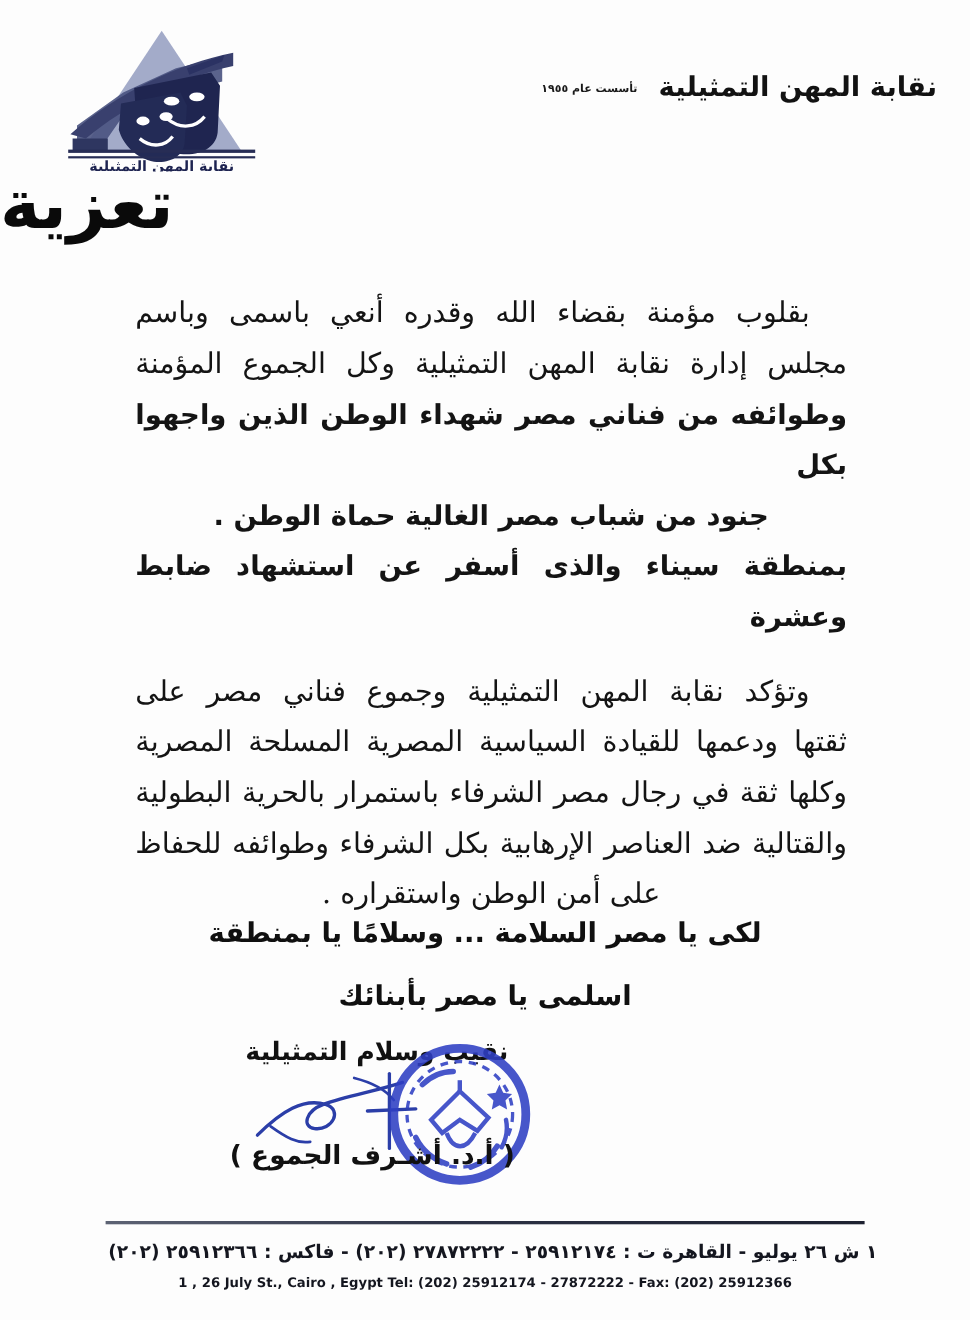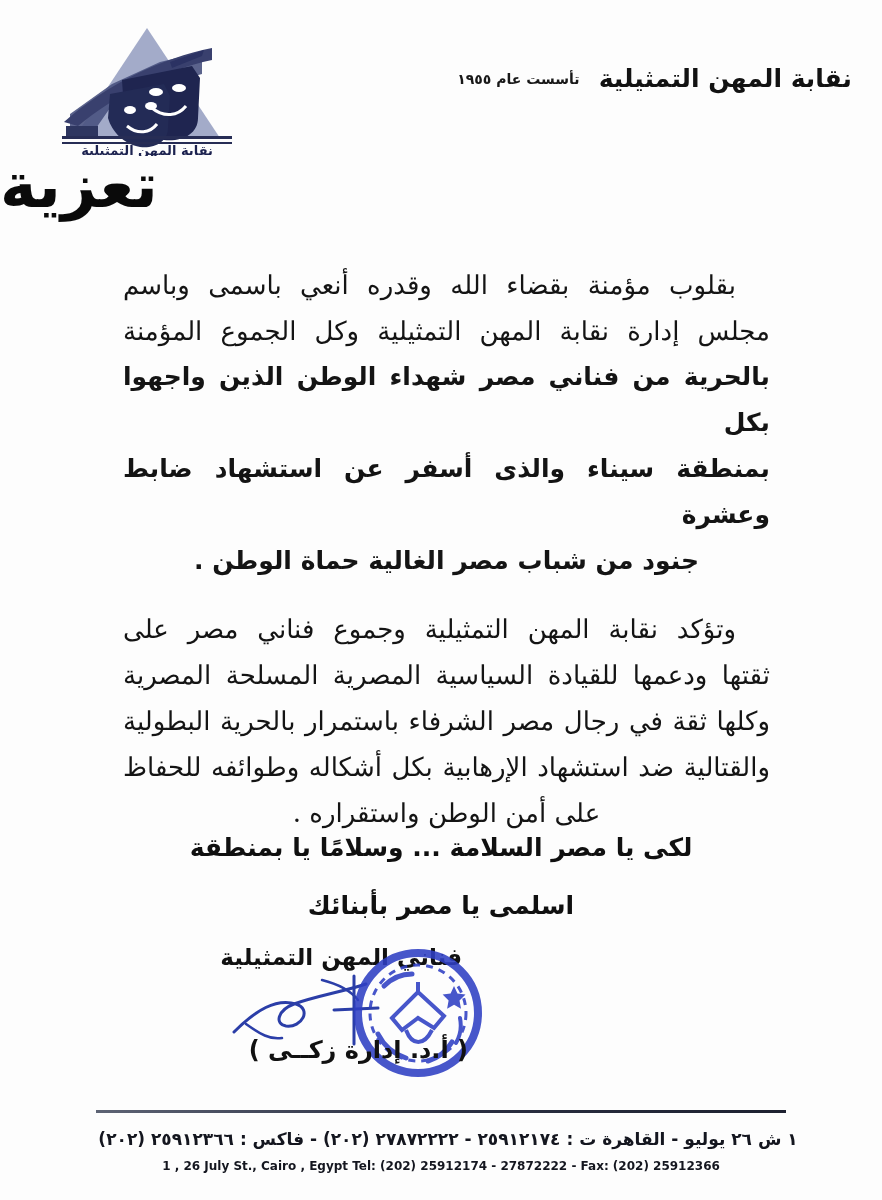--- a/index.html
+++ b/index.html
@@ -48,21 +48,21 @@
     white-space: nowrap;
   }
   .org-name {
     font-size: 25px;
     font-weight: bold;
     color: #121212;
     letter-spacing: 0px;
     font-family: "DejaVu Sans", sans-serif;
   }
   .org-founded {
-    font-size: 14px;
+    font-size: 10px;
     font-weight: bold;
     color: #181818;
     margin-right: 14px;
     font-family: "DejaVu Sans", sans-serif;
     position: relative;
     top: -3px;
   }
 
   
   .doc-title {
@@ -253,44 +253,44 @@
   <div class="doc-title">تعزية</div>
 
   <div class="body-block">
 
     <p class="para para-normal">
       <span class="line"><span class="indent"></span><span>بقلوب مؤمنة بقضاء الله وقدره أنعي باسمى وباسم</span></span>
       <span class="line">مجلس إدارة نقابة المهن التمثيلية وكل الجموع المؤمنة</span>
     </p>
 
     <p class="para para-bold">
-      <span class="line">بالحرية من فناني مصر شهداء الوطن الذين واجهوا بكل</span>
+      <span class="line">وطوائفه من فناني مصر شهداء الوطن الذين واجهوا بكل</span>
+      <span class="line last">جنود من شباب مصر الغالية حماة الوطن .</span>
       <span class="line">بمنطقة سيناء والذى أسفر عن استشهاد ضابط وعشرة</span>
-      <span class="line last">جنود من شباب مصر الغالية حماة الوطن .</span>
     </p>
 
     <div class="para-spacer"></div>
 
     <p class="para para-normal">
       <span class="line"><span class="indent"></span><span>وتؤكد نقابة المهن التمثيلية وجموع فناني مصر على</span></span>
       <span class="line">ثقتها ودعمها للقيادة السياسية المصرية المسلحة المصرية</span>
       <span class="line">وكلها ثقة في رجال مصر الشرفاء باستمرار بالحرية البطولية</span>
-      <span class="line">والقتالية ضد استشهاد الإرهابية بكل أشكاله وطوائفه للحفاظ</span>
+      <span class="line">والقتالية ضد العناصر الإرهابية بكل الشرفاء وطوائفه للحفاظ</span>
       <span class="line last">على أمن الوطن واستقراره .</span>
     </p>
   </div>
 
   <div class="closing">
     <div class="closing-line1">لكى يا مصر السلامة ... وسلامًا يا بمنطقة</div>
     <div class="closing-line2">اسلمى يا مصر بأبنائك</div>
   </div>
 
   <div class="signature">
 
-    <div class="sig-title">فناني المهن التمثيلية</div>
+    <div class="sig-title">نقيب وسلام التمثيلية</div>
 
     <svg class="sig-scribble" viewBox="0 0 210 78" xmlns="http://www.w3.org/2000/svg">
       <path d="M8 62 C 30 40, 50 28, 70 34 C 86 39, 76 58, 60 56 C 48 54, 52 40, 68 34
                C 90 26, 116 22, 140 14" stroke="#2b3ea8" stroke-width="3" fill="none" stroke-linecap="round"></path>
       <path d="M96 10 C 112 14, 124 20, 132 30" stroke="#2b3ea8" stroke-width="2.5" fill="none" stroke-linecap="round"></path>
       <path d="M128 6 L128 74" stroke="#2b3ea8" stroke-width="3" fill="none" stroke-linecap="round"></path>
       <path d="M108 40 L152 38" stroke="#2b3ea8" stroke-width="3" fill="none" stroke-linecap="round"></path>
       <path d="M20 54 C 34 64, 44 70, 56 68" stroke="#2b3ea8" stroke-width="2.5" fill="none" stroke-linecap="round"></path>
     </svg>
 
@@ -305,21 +305,21 @@
 
         <path d="M106 44 l3.5 7.5 8 1 -6 6 1.5 8.2 -6.9-3.9 -7 3.9 1.5-8.2 -6-6 8-1 Z" fill="#2f3fc4"></path>
 
         <path d="M36 44 C 44 36, 54 32, 64 32" stroke="#2f3fc4" stroke-width="5" fill="none" stroke-linecap="round"></path>
         <path d="M30 92 C 36 104, 46 112, 58 116" stroke="#2f3fc4" stroke-width="5" fill="none" stroke-linecap="round"></path>
         <path d="M104 100 C 98 110, 90 116, 80 119" stroke="#2f3fc4" stroke-width="5" fill="none" stroke-linecap="round"></path>
         <path d="M112 76 C 114 86, 112 94, 108 101" stroke="#2f3fc4" stroke-width="4" fill="none" stroke-linecap="round"></path>
       </g>
     </svg>
 
-    <div class="sig-name">( أ.د. إدارة زكــى )</div>
+    <div class="sig-name">( أ.د. أشـرف الجموع )</div>
   </div>
 
   <div class="footer-rule"></div>
   <div class="footer">
     <div class="footer-ar">١ ش ٢٦ يوليو - القاهرة ت : ٢٥٩١٢١٧٤ - ٢٧٨٧٢٢٢٢ (٢٠٢) - فاكس : ٢٥٩١٢٣٦٦ (٢٠٢)</div>
     <div class="footer-en">1 , 26 July St., Cairo , Egypt  Tel: (202) 25912174 - 27872222 - Fax: (202) 25912366</div>
   </div>
 
 </div>
 

